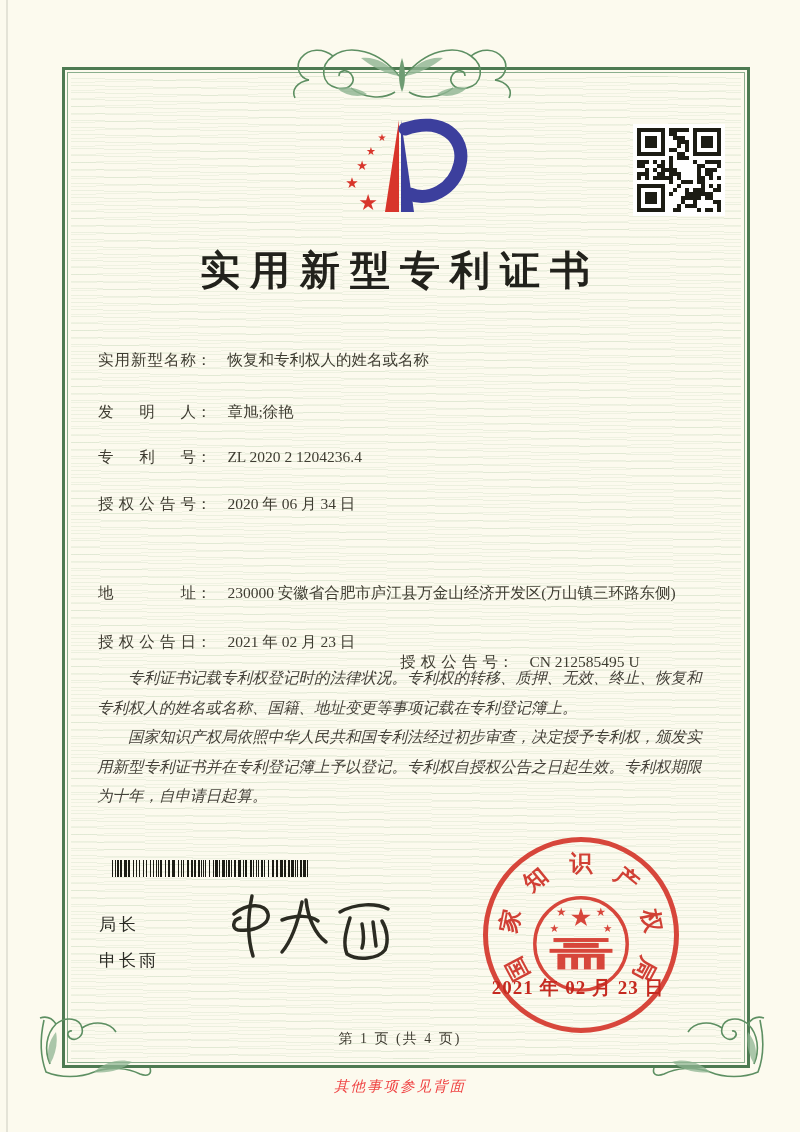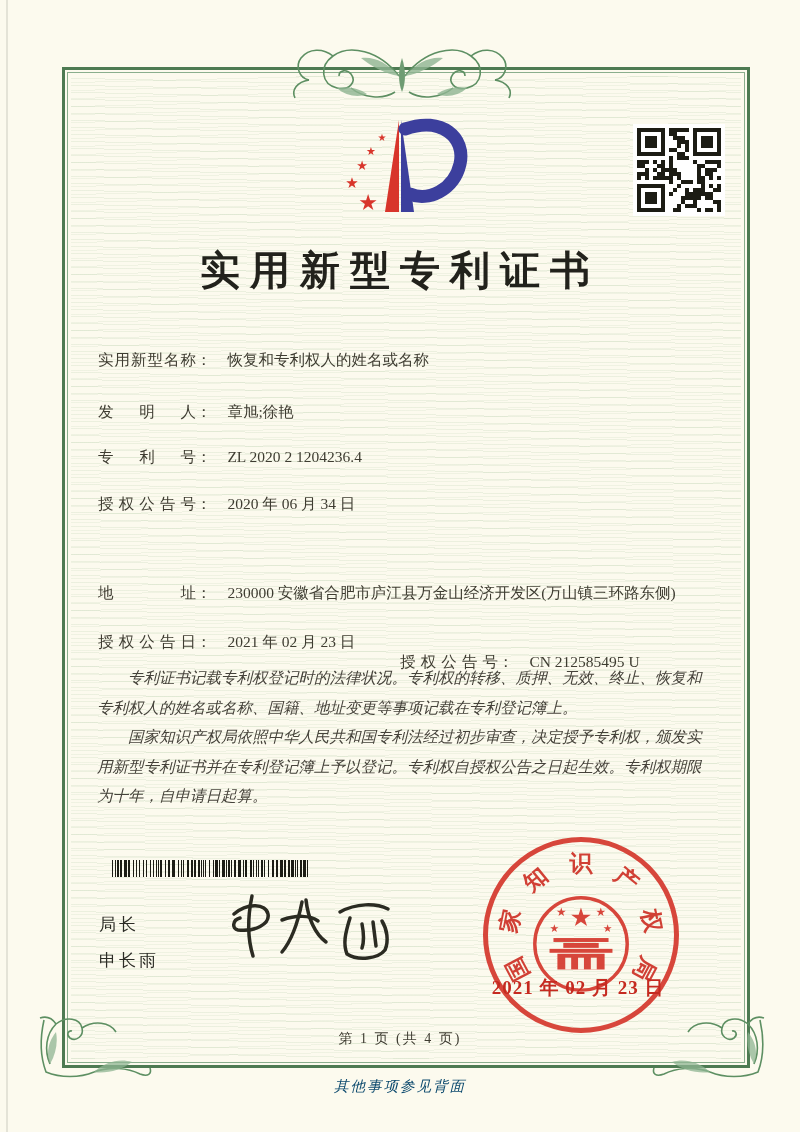--- a/index.html
+++ b/index.html
@@ -54,21 +54,21 @@
 
   .seal{position:absolute;left:483px;top:837px;width:186px;height:186px;border:5px solid #d5392e;
     border-radius:50%;opacity:.93;z-index:4;}
   .seal-char{position:absolute;left:50%;top:50%;font-size:23px;font-weight:bold;color:#ce3328;}
   .emblem{position:absolute;left:50%;top:54%;transform:translate(-50%,-50%);}
   .seal-date{position:absolute;left:478px;top:975px;width:200px;text-align:center;font-size:19px;
     color:#c52a20;letter-spacing:1px;font-weight:bold;z-index:6;}
 
   .page-info{position:absolute;left:0;top:1030px;width:100%;text-align:center;font-size:14px;color:#3e3c31;letter-spacing:2px;}
   .back-note{position:absolute;left:0;top:1077px;width:100%;text-align:center;font-size:14.5px;
-    font-style:italic;color:#0c4a6e;letter-spacing:2px;}
+    font-style:italic;color:#ef4444;letter-spacing:2px;}
 </style>
 </head>
 <body>
 
 <div class="page">
   <div class="scan-edge"></div>
 
   <div class="frame">
     <div class="frame-inner"></div>
     <div class="paper-texture"></div>

